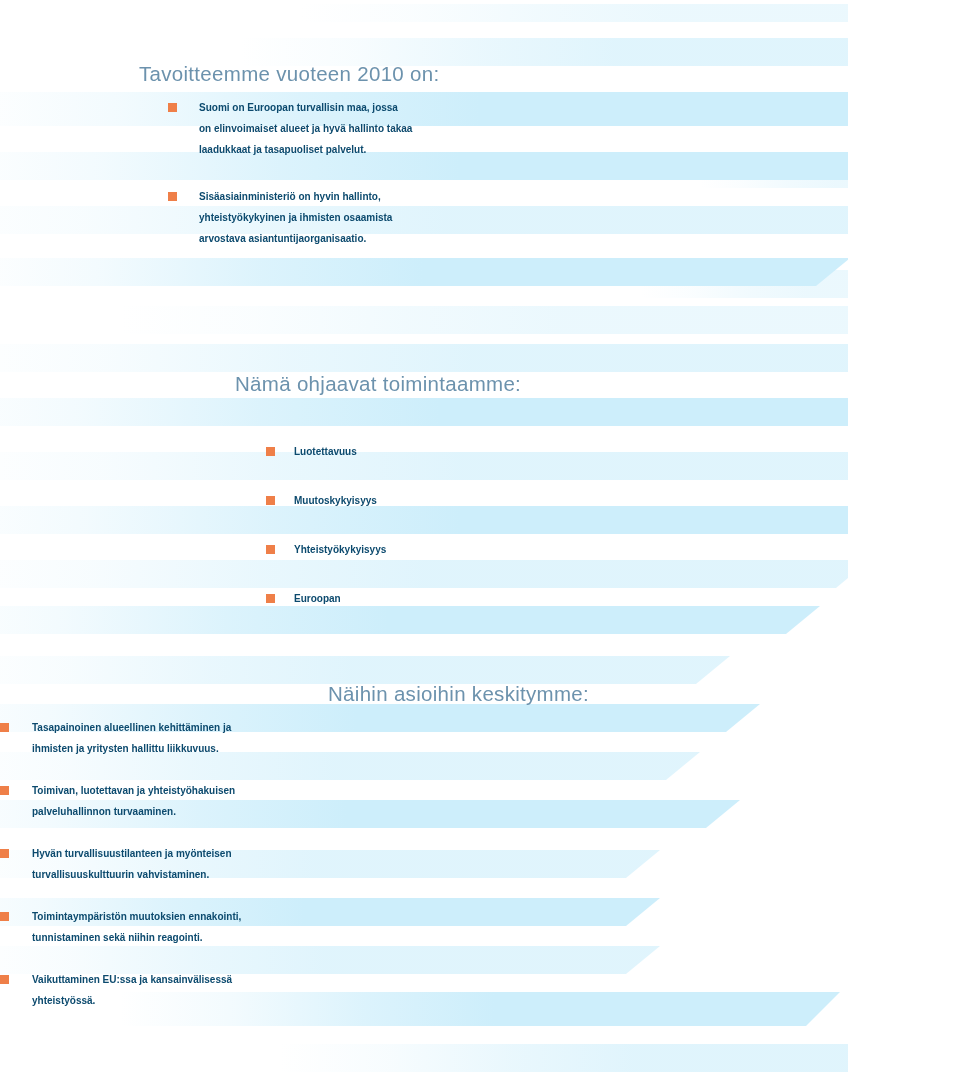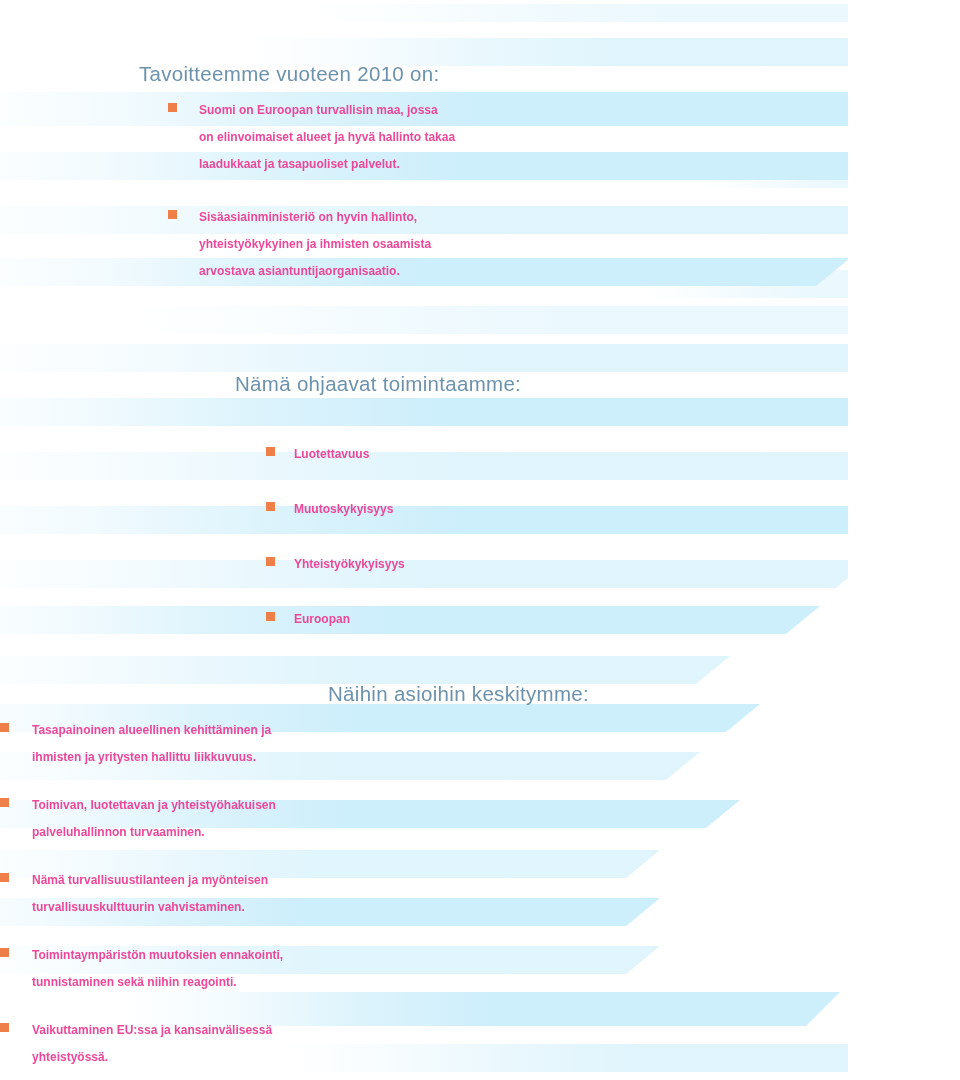--- a/index.html
+++ b/index.html
@@ -62,24 +62,24 @@
     margin: 0 0 10px 0;
     white-space: nowrap;
   }
   .bullet-list {
     list-style: none;
     margin: 0;
     padding: 0;
   }
   .bullet-item {
     position: relative;
-    color: #ec4899;
-    font-size: 12px;
+    color: #0c4a6e;
+    font-size: 10px;
     font-weight: 700;
-    line-height: 27px;
+    line-height: 21px;
     margin-bottom: 18px;
   }
   .bullet-item:last-child { margin-bottom: 0; }
   .bullet-marker {
     position: absolute;
     left: 0;
     top: 6px;
     width: 9px;
     height: 9px;
     background: #ef7f48;
@@ -193,21 +193,21 @@
           <span class="bullet-text">Tasapainoinen alueellinen kehittäminen ja
 ihmisten ja yritysten hallittu liikkuvuus.</span>
         </li>
         <li class="bullet-item">
           <span class="bullet-marker"></span>
           <span class="bullet-text">Toimivan, luotettavan ja yhteistyöhakuisen
 palveluhallinnon turvaaminen.</span>
         </li>
         <li class="bullet-item">
           <span class="bullet-marker"></span>
-          <span class="bullet-text">Nämä turvallisuustilanteen ja myönteisen
+          <span class="bullet-text">Hyvän turvallisuustilanteen ja myönteisen
 turvallisuuskulttuurin vahvistaminen.</span>
         </li>
         <li class="bullet-item">
           <span class="bullet-marker"></span>
           <span class="bullet-text">Toimintaympäristön muutoksien ennakointi,
 tunnistaminen sekä niihin reagointi.</span>
         </li>
         <li class="bullet-item">
           <span class="bullet-marker"></span>
           <span class="bullet-text">Vaikuttaminen EU:ssa ja kansainvälisessä

